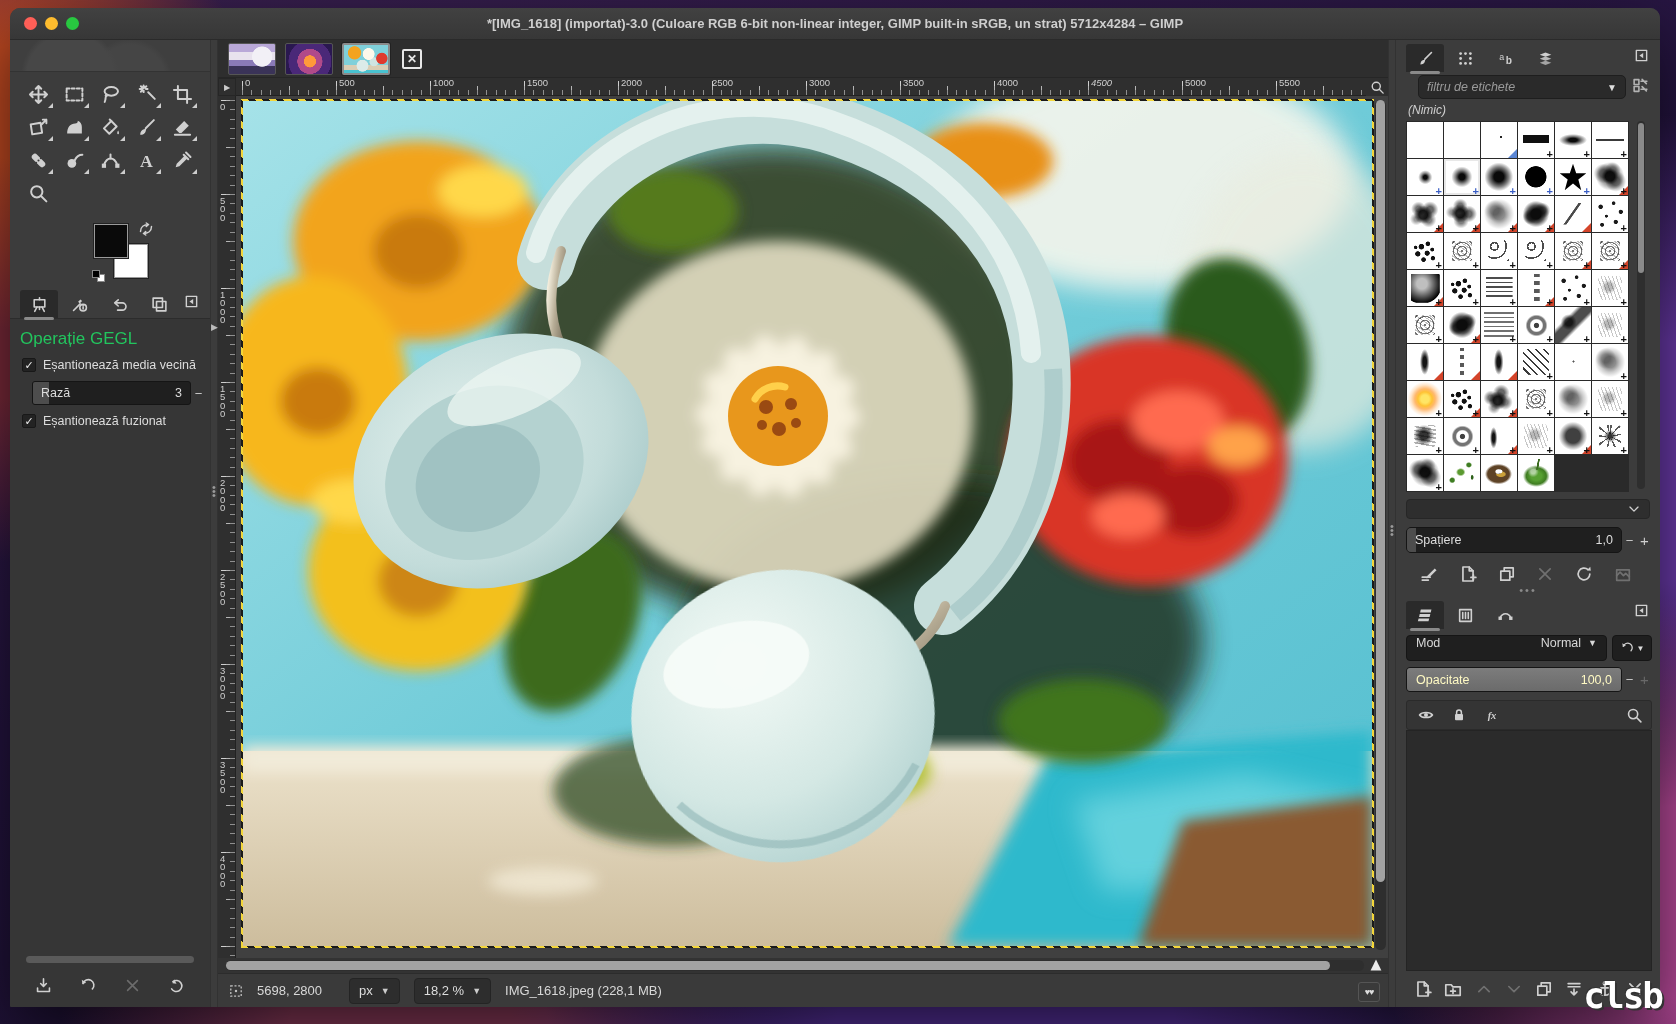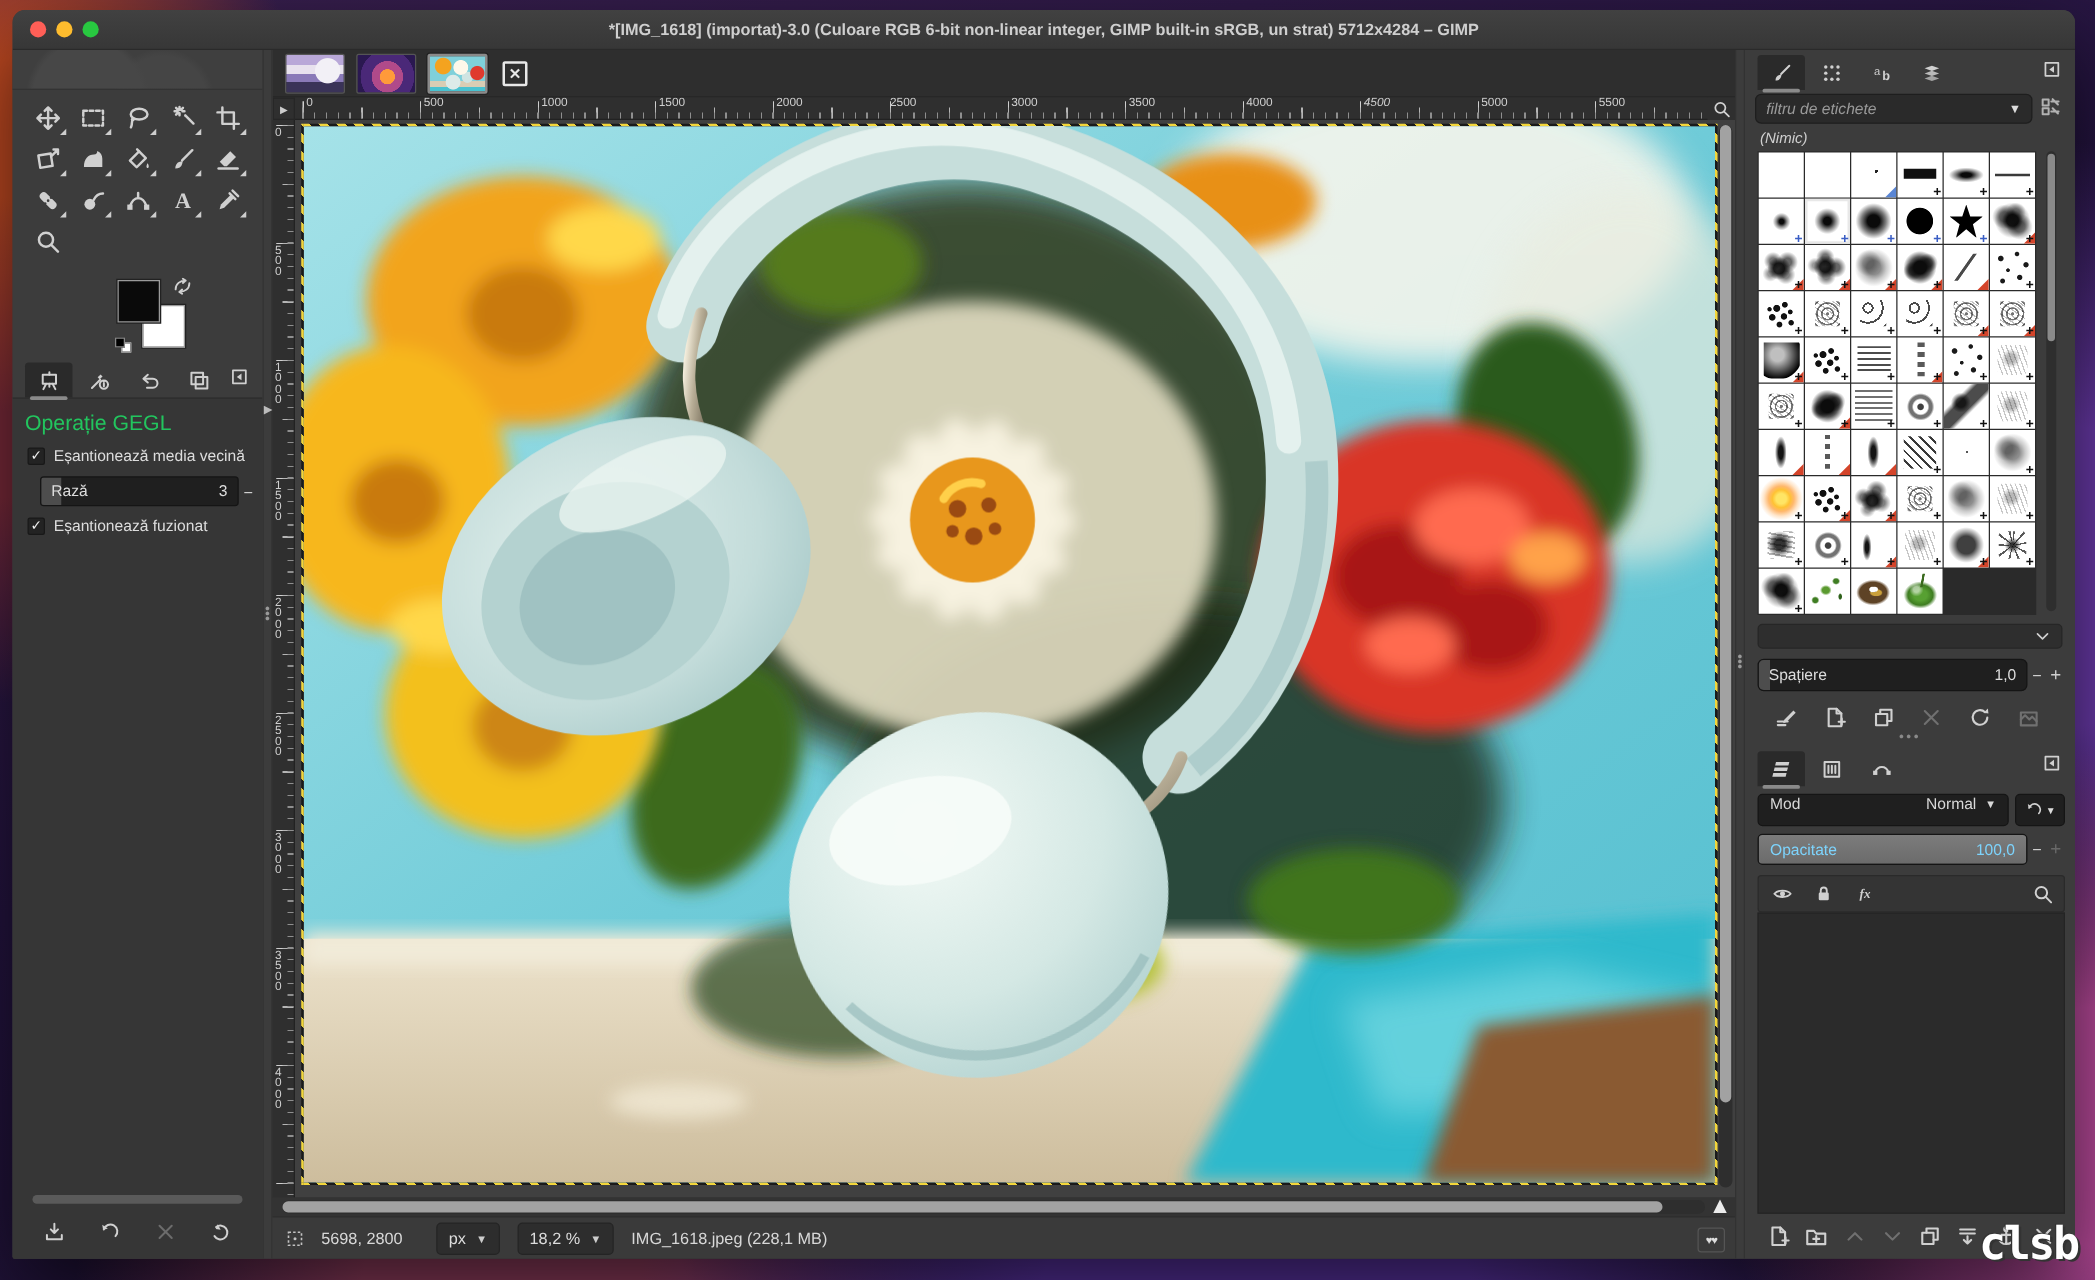--- a/index.html
+++ b/index.html
@@ -114,21 +114,21 @@
 .statusbar{height:34px;background:#3a3a3a;border-top:1px solid #2c2c2c;display:flex;align-items:center;font-size:13px;color:#d8d8d8;flex:0 0 34px;position:relative}
 .qmask{width:18px;height:18px;margin-left:9px}
 .qmask svg{width:16px;height:16px}
 .pos-label{margin-left:12px;min-width:78px}
 .sbtn{height:26px;background:#2d2d2d;border:1px solid #242424;border-radius:4px;display:flex;align-items:center;gap:8px;padding:0 9px;margin-left:14px;color:#ddd}
 .sbtn .car{font-size:9px;color:#ccc}
 .file-label{margin-left:14px;white-space:nowrap}
 .hearts-btn{position:absolute;right:8px;bottom:5px;width:22px;height:20px;border:1px solid #555;border-radius:3px;display:flex;align-items:center;justify-content:center;font-size:9px;color:#ddd;letter-spacing:-1px}
 
 .dock{width:264px;background:#3c3c3c;display:flex;flex-direction:column;min-height:0}
-.filter-row{display:flex;align-items:center;gap:6px;margin:3px 8px 0 8px}
+.filter-row{display:flex;align-items:center;gap:6px;margin:3px 8px 0 22px}
 .filter-field{flex:1;height:24px;background:#2a2a2a;border:1px solid #1e1e1e;border-radius:5px;display:flex;align-items:center;padding:0 8px}
 .filter-field input{flex:1;background:transparent;border:0;outline:0;color:#cfcfcf;font-style:italic;font-size:12.5px;font-family:"Liberation Sans",sans-serif}
 .filter-field input::placeholder{color:#9a9a9a}
 .filter-field .car{color:#ddd;font-size:10px}
 .viewmode{width:20px;height:20px;opacity:.8}
 .viewmode svg{width:17px;height:17px}
 .nimic{font-size:12px;font-style:italic;color:#cfcfcf;margin:4px 0 2px 12px}
 .bgrid{display:grid;grid-template-columns:repeat(6,36px);grid-auto-rows:36px;gap:1px;margin:2px 6px 0 10px;background:#2a2a2a;padding:1px;width:223px}
 .bcell{position:relative;background:#fff;overflow:hidden}
 .bcell.sel{outline:2px solid #e8e8e8;outline-offset:-2px}
@@ -235,21 +235,21 @@
 .mode-row{display:flex;align-items:center;gap:5px;margin:6px 8px 0 10px}
 .mode-pill{flex:1;height:26px;background:#1f1f1f;border:1px solid #151515;border-radius:4px;display:flex;align-items:flex-start;padding:0 9px;font-size:12.5px}
 .mode-pill .mval{margin-left:auto;display:flex;align-items:center;gap:7px}
 .mode-pill .car{font-size:9px}
 .mode-reset{width:40px;height:26px;background:#1f1f1f;border:1px solid #151515;border-radius:4px;display:flex;align-items:center;justify-content:center;gap:3px;color:#ddd}
 .mode-reset svg{width:14px;height:14px}
 .mode-reset .car{font-size:8px}
 .opac-row{display:flex;align-items:center;margin:6px 8px 0 10px}
 .opill{flex:1;height:25px;border:1px solid #151515;border-radius:4px;position:relative;overflow:hidden;background:#1f1f1f;display:flex;align-items:center;padding:0 9px;font-size:12.5px}
 .opill .fill{position:absolute;inset:0;background:linear-gradient(#7c7c7c,#6b6b6b)}
-.opill .lab,.opill .val{position:relative;color:#7dd3fc}
+.opill .lab,.opill .val{position:relative;color:#fef9c3}
 .opill .val{margin-left:auto}
 .locks-row{display:flex;align-items:center;gap:3px;background:#343434;border:1px solid #2a2a2a;margin:8px 8px 0 10px;height:30px;padding:0 4px;border-radius:3px}
 .lockbtn{width:30px;height:24px;display:flex;align-items:center;justify-content:center;border-radius:3px}
 .lockbtn svg{width:16px;height:16px}
 .locks-row .searchr{margin-left:auto;width:26px;display:flex;justify-content:center}
 .locks-row .searchr svg{width:17px;height:17px}
 .layer-row{display:flex;align-items:center;gap:10px;margin:2px 8px 0 10px;height:36px;background:#383838;border:1px solid #2e2e2e;padding:0 6px}
 .layer-row svg{width:16px;height:16px}
 .layer-thumb{width:40px;height:28px;border:2px solid #f2f2f2;flex:0 0 40px}
 .layer-name{font-size:13px;color:#f0f0f0;white-space:nowrap;overflow:hidden}

